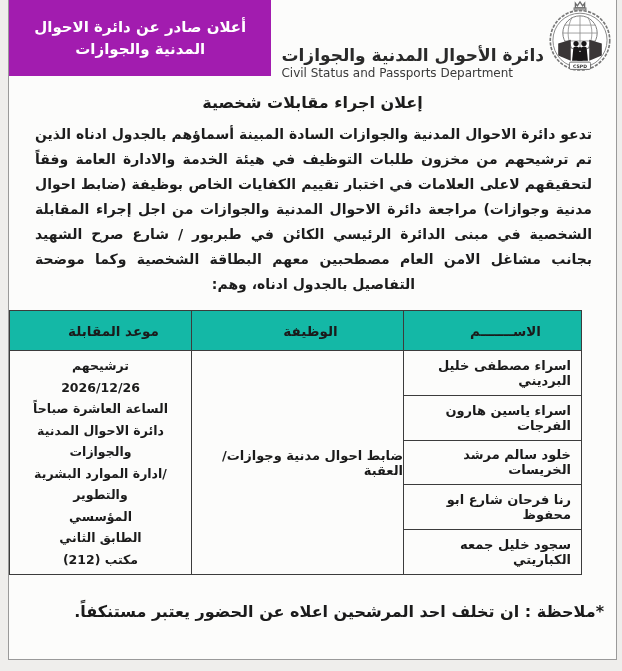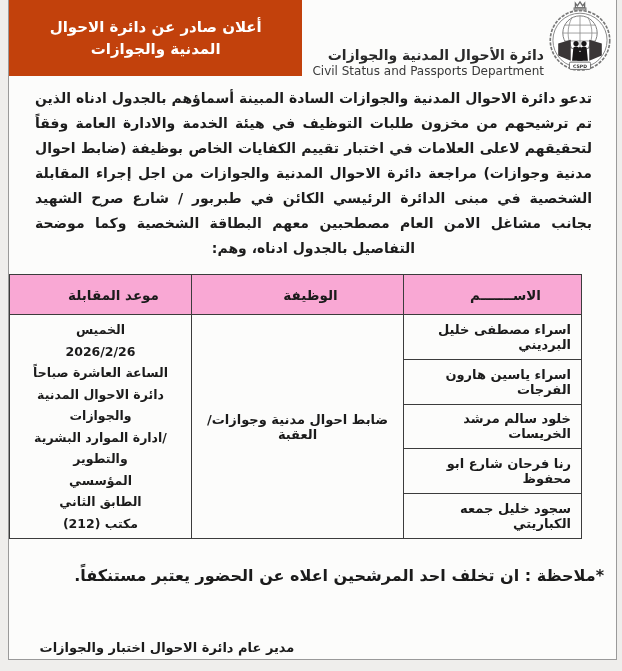--- a/index.html
+++ b/index.html
@@ -12,58 +12,58 @@
   }
   .page {
     position:absolute; left:8px; top:0; width:609px; height:660px;
     background:#fcfcfb;
     border:1px solid #9a9a9a;
     border-top:none;
   }
   
   .header { display:flex; height:76px; width:100%; }
   .banner {
-    width:363px; height:76px; background:#c2410c;
+    width:363px; height:76px; background:#a21caf;
     display:flex; align-items:center; justify-content:center;
     direction:rtl; text-align:center;
     color:#ffffff; font-weight:bold; font-size:15px; line-height:22px;
     padding:0 14px;
   }
   .logo-area {
     flex:1; display:flex; flex-direction:row-reverse; align-items:center;
     justify-content:flex-start; padding:2px 2px 2px 6px; background:#fcfcfb;
   }
   .emblem { width:68px; height:74px; flex:0 0 auto; margin-top:-2px; }
   .org-names { direction:rtl; text-align:right; margin-left:4px; margin-right:2px; }
-  .org-ar { font-size:14px; font-weight:bold; color:#2a2a2a; white-space:nowrap;margin-top:48px; }
+  .org-ar { font-size:17px; font-weight:bold; color:#2a2a2a; white-space:nowrap;margin-top:48px; }
   .org-en { font-size:12px; color:#3a3a3a; direction:ltr; text-align:left; white-space:nowrap; margin-top:1px; }
   
   .doc-title {
     margin-top:17px; text-align:center; direction:rtl;
     font-size:16px; font-weight:bold; color:#1c1c1c;
   }
   .doc-body {
     direction:rtl; text-align:justify; text-align-last:center;
     margin:10px 24px 0 26px;
     font-size:14px; font-weight:bold; color:#1c1c1c; line-height:25px;
   }
   
   table.appt {
     direction:rtl; border-collapse:collapse;
     margin:13px 10px 0 0; width:572px; table-layout:fixed;
   }
   table.appt th, table.appt td { border:1px solid #3c3c3c; font-weight:bold; color:#1b1b1b; }
   table.appt th {
-    background:#f9a8d4; height:40px; font-size:13.5px; text-align:center; vertical-align:middle;padding-left:26px;
+    background:#14b8a6; height:40px; font-size:13.5px; text-align:center; vertical-align:middle;padding-left:26px;
   }
   col.c-name { width:178px; } col.c-pos { width:212px; } col.c-time { width:182px; }
   td.name-cell {
     height:43px; font-size:13px; text-align:right; vertical-align:middle; padding-right:10px;
   }
-  td.pos-cell { text-align:center; vertical-align:middle; font-size:13px; }
+  td.pos-cell { text-align:right; vertical-align:middle; font-size:13px; }
   td.time-cell { text-align:center; vertical-align:middle; font-size:12.5px; padding:4px 2px; }
   .time-line { line-height:21.5px; }
   
   .note {
     direction:rtl; text-align:right; margin:27px 12px 0 0;
     font-size:16px; font-weight:bold; color:#1b1b1b;
   }
   .signature {
     direction:rtl; margin:47px 0 0 0; width:280px; margin-left:18px;
     text-align:center; font-weight:bold; color:#1b1b1b; font-size:13px; line-height:31px;
@@ -107,20 +107,21 @@
         <rect x="34" y="94" width="32" height="11" rx="2" fill="#ffffff" stroke="#6a6a6a" stroke-width="1.5"></rect>
         <text x="50" y="102.5" text-anchor="middle" font-size="7" font-weight="bold" fill="#333333" font-family="DejaVu Sans, sans-serif">CSPD</text>
       </svg>
       <div class="org-names">
         <div class="org-ar">دائرة الأحوال المدنية والجوازات</div>
         <div class="org-en">Civil Status and Passports Department</div>
       </div>
     </div>
   </div>
 
+  <div class="doc-title">إعلان اجراء مقابلات شخصية</div>
 
   <div class="doc-body">تدعو دائرة الاحوال المدنية والجوازات السادة المبينة أسماؤهم بالجدول ادناه الذين تم ترشيحهم من مخزون طلبات التوظيف في هيئة الخدمة والادارة العامة وفقاً لتحقيقهم لاعلى العلامات في اختبار تقييم الكفايات الخاص بوظيفة (ضابط احوال مدنية وجوازات) مراجعة دائرة الاحوال المدنية والجوازات من اجل إجراء المقابلة الشخصية في مبنى الدائرة الرئيسي الكائن في طبربور / شارع صرح الشهيد بجانب مشاغل الامن العام مصطحبين معهم البطاقة الشخصية وكما موضحة التفاصيل بالجدول ادناه، وهم:</div>
 
   <table class="appt">
     <colgroup>
         <col class="c-name">
         <col class="c-pos">
         <col class="c-time">
       </colgroup>
     <thead>
@@ -128,22 +129,22 @@
         <th>الاســـــــم</th>
         <th>الوظيفة</th>
         <th>موعد المقابلة</th>
       </tr>
     </thead>
     <tbody>
       <tr>
         <td class="name-cell">اسراء مصطفى خليل البرديني</td>
         <td class="pos-cell" rowspan="5">ضابط احوال مدنية وجوازات/ العقبة</td>
         <td class="time-cell" rowspan="5">
-          <div class="time-line">الخميس</div>
-          <div class="time-line">2026/2/26</div>
+          <div class="time-line">ترشيحهم</div>
+          <div class="time-line">2026/12/26</div>
           <div class="time-line">الساعة العاشرة صباحاً</div>
           <div class="time-line">دائرة الاحوال المدنية والجوازات</div>
           <div class="time-line">/ادارة الموارد البشرية والتطوير</div>
           <div class="time-line">المؤسسي</div>
           <div class="time-line">الطابق الثاني</div>
           <div class="time-line">مكتب (212)</div>
         </td>
       </tr>
       <tr>
         <td class="name-cell">اسراء ياسين هارون الفرجات</td>

